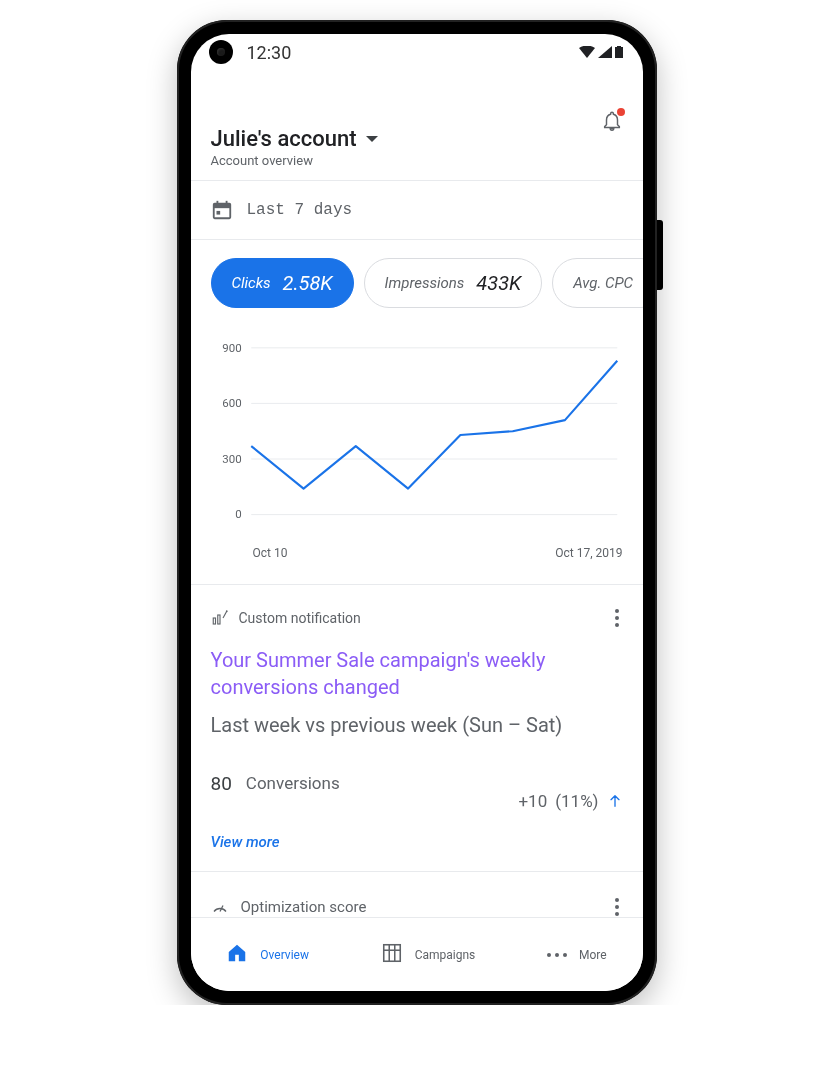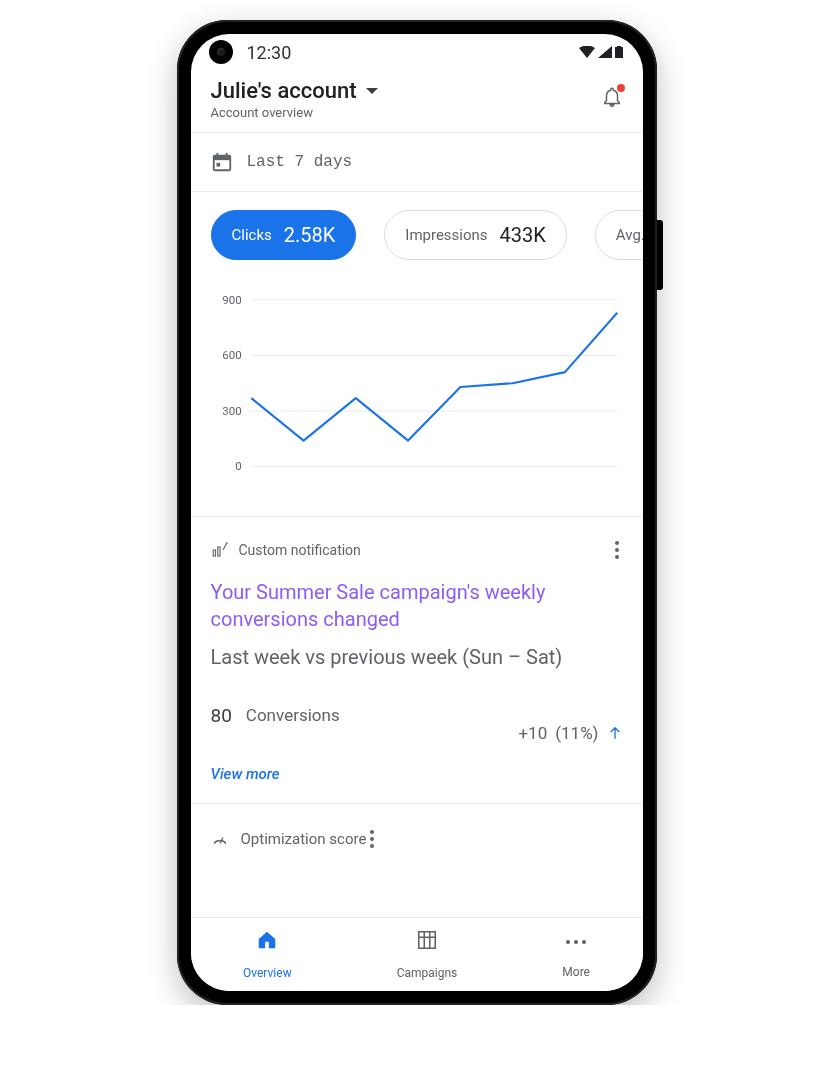--- a/index.html
+++ b/index.html
@@ -61,37 +61,37 @@
   .camera::after { content:""; position:absolute; left:50%; top:50%; width:8px; height:8px; margin:-4px 0 0 -4px; background:#1a1a1a; border-radius:50%; box-shadow: inset 1px 1px 2px #333;}
   .status-icons { display:flex; align-items:center; gap:3px; }
   .status-icons svg { display:block; }
 
   .app-header {
     padding: 8px 20px 12px 20px;
     display: flex;
     justify-content: space-between;
     align-items: center;
   }
-  .account-title { display:flex; align-items:center; gap:8px; font-size:22px; font-weight:500; color:#202124;}
+  .account-title { display:flex; align-items:center; gap:8px; font-size:22px; font-weight:500; color:#202124;margin-top:48px;}
   .account-sub { font-size:13px; color:#5f6368; margin-top:2px;}
   .bell-wrap { position:relative; }
   .bell-dot { position:absolute; top:-2px; right:-2px; width:8px; height:8px; background:#ea4335; border-radius:50%; }
 
   .divider { height:1px; background:#e8eaed; }
 
   .date-row {
     display:flex; align-items:center; gap:14px;
     padding: 18px 20px;
     color:#5f6368; font-size:16px;font-family:Liberation Mono, monospace;
   }
 
   .content { flex:1; overflow-y:hidden; }
 
   .pill-scroll {
-    display:flex; gap:28px; padding: 18px 0 18px 20px; overflow:hidden;
+    display:flex; gap:10px; padding: 18px 0 18px 20px; overflow:hidden;font-style:italic;
   }
   .pill {
     display:flex; align-items:center; gap:12px;
     border:1px solid #dadce0; border-radius:28px;
     padding: 12px 20px;
     font-size:15px; color:#5f6368; white-space:nowrap;
     flex-shrink:0;
   }
   .pill .val { font-size:20px; color:#202124; }
   .pill.active { background:#1a73e8; border-color:#1a73e8; color:#fff; }
@@ -109,32 +109,32 @@
   .notif-head-left { display:flex; align-items:center; gap:10px;}
   .notif-title { font-size:20px; color:#8b5cf6; line-height:1.35; margin-bottom:12px;}
   .notif-sub { font-size:20px; color:#5f6368; margin-bottom:18px;}
   .notif-stat-row { display:flex; align-items:center; color:#5f6368; font-size:17px; margin-bottom:22px;}
   .notif-stat-row .val { color:#3c4043; margin-right:14px; font-size:19px;}
   .notif-stat-right { margin-left:auto; display:flex; align-items:center; gap:8px; color:#5f6368;margin-top:36px;}
   .view-more { color:#1a73e8; font-size:15px; font-weight:500;font-style:italic;}
 
   .opt-row {
     padding: 22px 20px 6px 20px;
-    display:flex; align-items:center; 
+    display:flex; align-items:center; justify-content:space-between;
     color:#5f6368; font-size:15px;
     border-top:1px solid #e8eaed;
   }
   .opt-left { display:flex; align-items:center; gap:12px;}
 
   .bottom-nav {
     height:74px; border-top:1px solid #e8eaed;
     display:flex; align-items:center; justify-content:space-around;
     background:#fff;
   }
-  .nav-item { display:flex; flex-direction:column; align-items:center; gap:12px; font-size:12px; color:#5f6368;}
+  .nav-item { display:flex; flex-direction:row; align-items:center; gap:12px; font-size:12px; color:#5f6368;}
   .nav-item.active { color:#1a73e8; }
   .nav-icon { position:relative; }
   .nav-dot { position:absolute; top:-2px; right:-4px; width:7px; height:7px; background:#ea4335; border-radius:50%; }
   .more-dots { display:flex; gap:4px; height:22px; align-items:center;}
   .more-dots span { width:4px; height:4px; background:#5f6368; border-radius:50%; }
 
   .vdots { display:flex; flex-direction:column; gap:3px; padding:4px;}
   .vdots span { width:4px; height:4px; background:#5f6368; border-radius:50%;}
 </style>
 </head>
@@ -215,20 +215,24 @@
             <line x1="42" x2="424" y1="182" y2="182" stroke="#e8eaed" stroke-width="1"></line>
             <text x="32" y="186" text-anchor="end" font-size="12" fill="#5f6368">0</text>
             <line x1="42" x2="424" y1="124" y2="124" stroke="#e8eaed" stroke-width="1"></line>
             <text x="32" y="128" text-anchor="end" font-size="12" fill="#5f6368">300</text>
             <line x1="42" x2="424" y1="66" y2="66" stroke="#e8eaed" stroke-width="1"></line>
             <text x="32" y="70" text-anchor="end" font-size="12" fill="#5f6368">600</text>
             <line x1="42" x2="424" y1="8" y2="8" stroke="#e8eaed" stroke-width="1"></line>
             <text x="32" y="12" text-anchor="end" font-size="12" fill="#5f6368">900</text>
             <path d="M 42.0 110.5 L 96.6 154.9 L 151.1 110.5 L 205.7 154.9 L 260.3 98.9 L 314.9 95.0 L 369.4 83.4 L 424.0 21.5" fill="none" stroke="#1a73e8" stroke-width="2.2" stroke-linejoin="round"></path>
           </svg>
+        <div class="chart-x-row">
+          <span class="chart-axis-label">Oct 10</span>
+          <span class="chart-axis-label">Oct 17, 2019</span>
+        </div>
       </div>
 
       <div class="divider"></div>
 
       <div class="notif-card">
         <div class="notif-head">
           <div class="notif-head-left">
             <svg width="18" height="18" viewBox="0 0 24 24">
                 <rect x="3" y="12" width="3" height="8" fill="none" stroke="#5f6368" stroke-width="1.5"></rect>
                 <rect x="9" y="8" width="3" height="12" fill="none" stroke="#5f6368" stroke-width="1.5"></rect>

